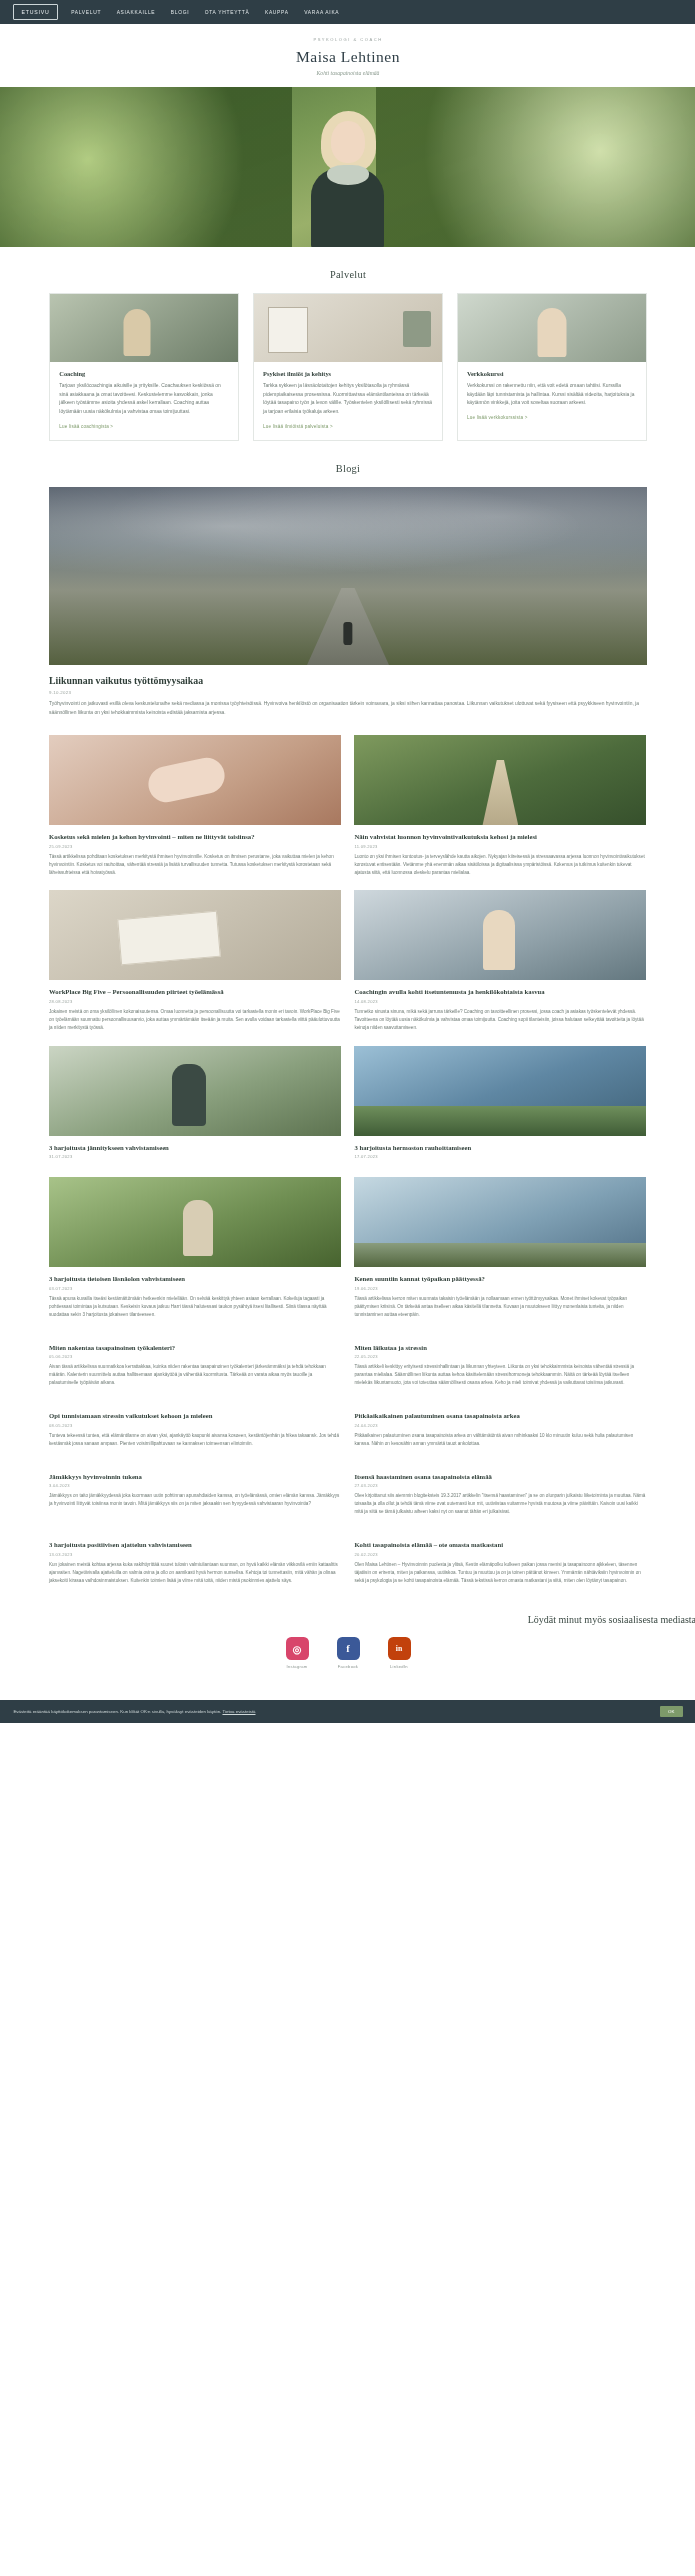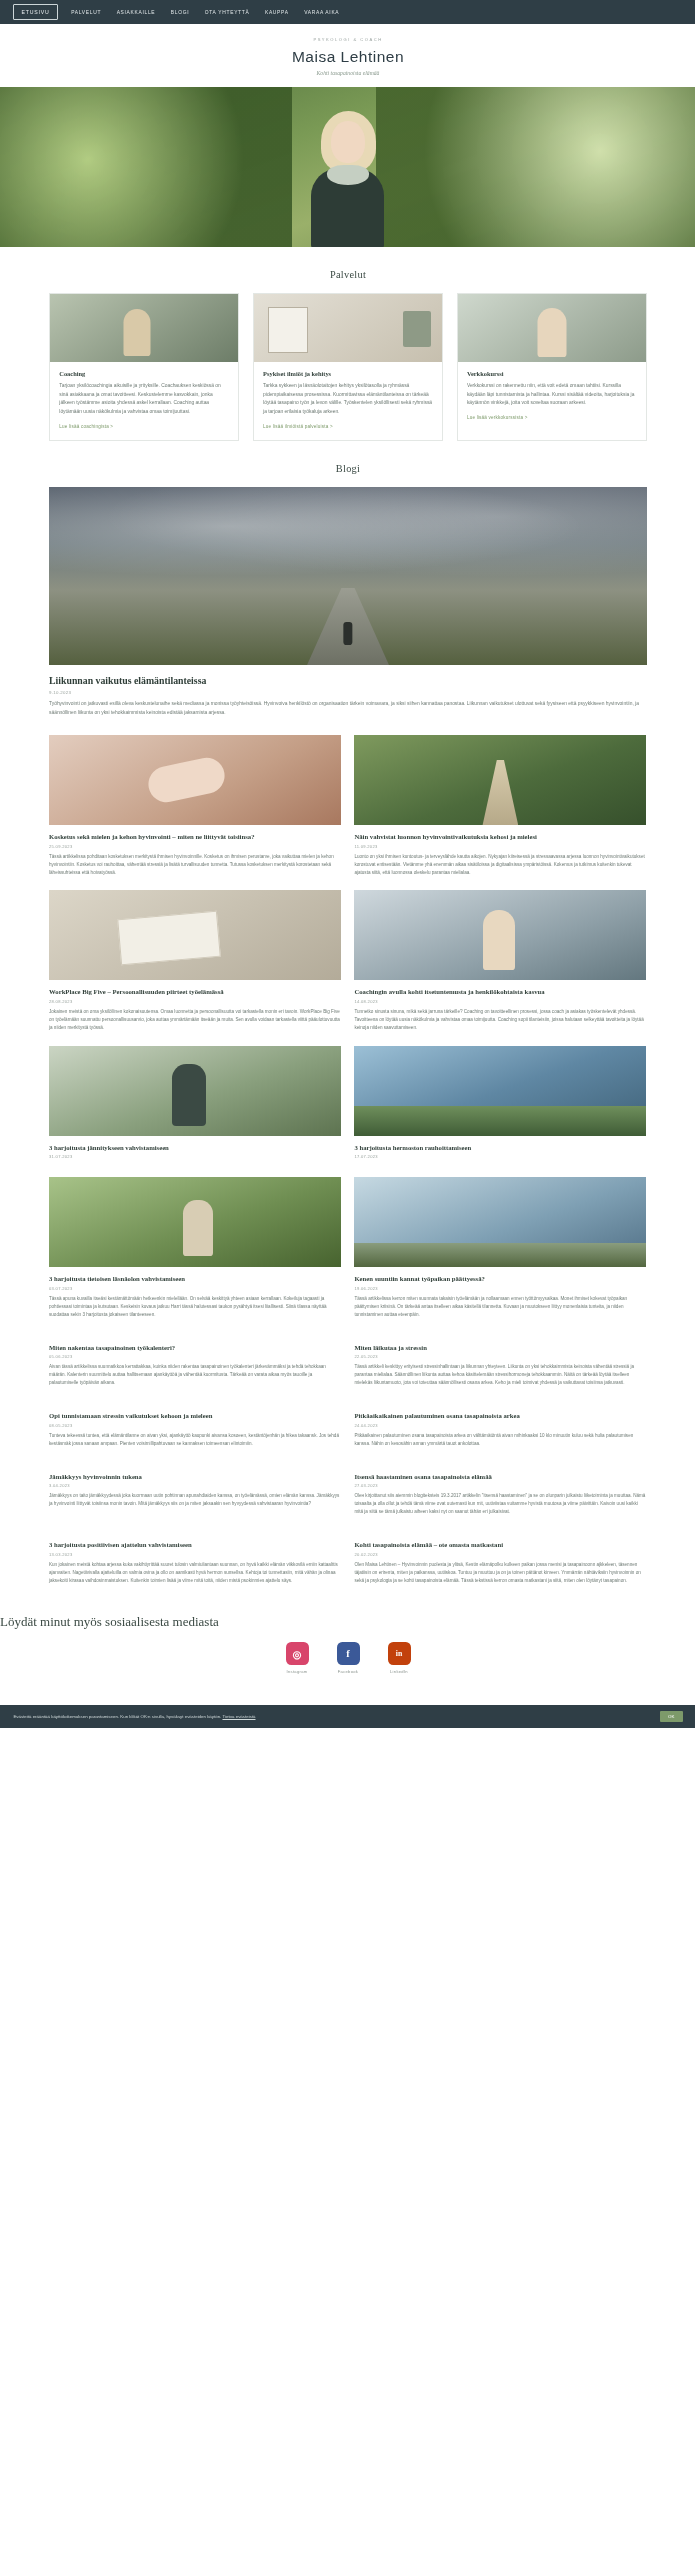--- a/index.html
+++ b/index.html
@@ -48,21 +48,21 @@
     padding:13.4px 0 11.3px;
   }
   .site-head .eyebrow {
     font-size:4.1px;
     letter-spacing:1.5px;
     color:#9aa3a0;
     text-transform:uppercase;
     margin-bottom:5.2px;
   }
   .site-head .brand {
-    font-family:Liberation Sans, sans-serif;
+    font-family:Liberation Serif, serif;
     font-size:15.5px;
     color:#2f3e46;
     letter-spacing:0.5px;
     margin-bottom:4.1px;
   }
   .site-head .tagline {
     font-family:"Liberation Serif", serif;
     font-style:italic;
     font-size:5.7px;
     color:#8a9a8e;
@@ -212,23 +212,23 @@
   .im5:after{content:"";position:absolute;left:42%;top:20%;width:34px;height:62px;background:#3b4a44;border-radius:14.4px 14.4px 4.1px 4.1px;}
   .im6 { background:linear-gradient(160deg,#9cc0d6,#5f87a3 50%,#3e6076); }
   .im6:after{content:"";position:absolute;left:0;bottom:0;width:100%;height:30px;background:linear-gradient(180deg,#6f8f5c,#3f5c36);}
   .im7 { background:linear-gradient(160deg,#a8c389,#6f8e52 55%,#47632f); }
   .im7:after{content:"";position:absolute;left:46%;top:26%;width:30px;height:56px;background:#d8cdb4;border-radius:13.4px 13.4px 3.1px 3.1px;}
   .im8 { background:linear-gradient(160deg,#c6d9e2,#7fa0b4 55%,#4f6e84); }
   .im8:after{content:"";position:absolute;left:0;bottom:0;width:100%;height:24px;background:linear-gradient(180deg,#8a9d7e,#53663f);}
 
   
   .social-title {
-    text-align:left;
-    font-family:"Liberation Serif", serif;
-    font-size:13px; color:#3b4a44; margin:29px 0 12.4px;
+    text-align:right;
+    font-family:"Liberation Serif", serif;
+    font-size:10px; color:#3b4a44; margin:29px 0 12.4px;
   }
   .socials { display:flex; justify-content:center; gap:28px; margin-bottom:31px; }
   .soc { text-align:center; }
   .soc .badge {
     width:23px; height:23px; border-radius:5.2px; margin:0 auto 4.1px;
     display:flex; align-items:center; justify-content:center;
     color:#fff; font-size:10.3px; font-weight:700;
     font-family:"Liberation Serif", serif;
   }
   .soc .lbl { font-size:4.1px; color:#8b948f; letter-spacing:0.3px; }
@@ -314,21 +314,21 @@
 
 <div class="section-title">Blogi</div>
 
 <div class="wrap">
   <article class="featured">
     <div class="img">
       <div class="clouds"></div>
       <div class="road"></div>
       <div class="runner"></div>
     </div>
-    <h2>Liikunnan vaikutus elämäntilanteissa</h2>
+    <h2>Liikunnan vaikutus työttömyysaikaa</h2>
     <div class="date">9.10.2023</div>
     <p class="excerpt">Työhyvinvointi on jatkuvasti esillä oleva keskustelunaihe sekä mediassa ja monissa työyhteisöissä. Hyvinvoiva henkilöstö on organisaation tärkein voimavara, ja siksi siihen kannattaa panostaa. Liikunnan vaikutukset ulottuvat sekä fyysiseen että psyykkiseen hyvinvointiin, ja säännöllinen liikunta on yksi tehokkaimmista keinoista edistää jaksamista arjessa.</p>
   </article>
 
   <div class="grid">
 
     <article class="post">
       <div class="img im1"></div>
       <h3>Kosketus sekä mielen ja kehon hyvinvointi – miten ne liittyvät toisiinsa?</h3>
       <div class="date">25.09.2023</div>

